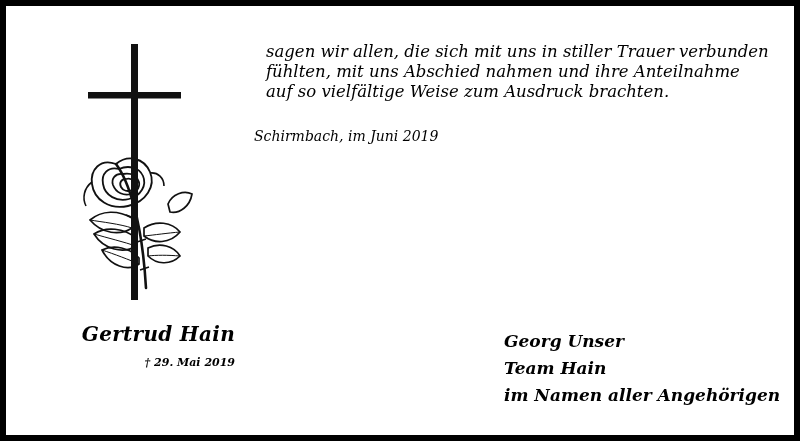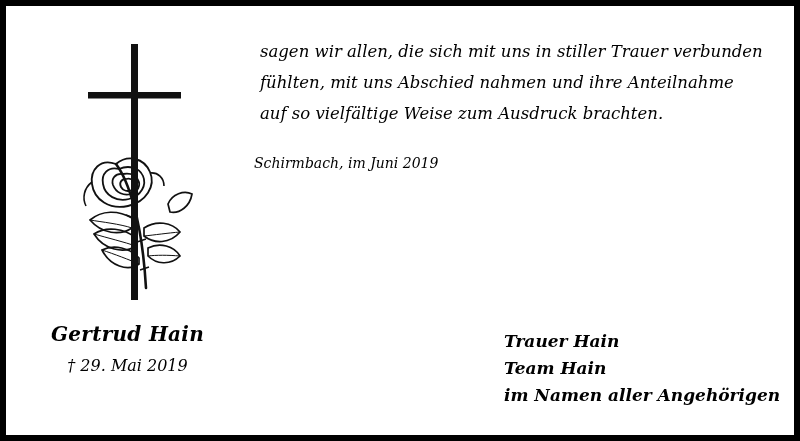--- a/index.html
+++ b/index.html
@@ -40,37 +40,37 @@
     left: 0;
     top: 26px;
     width: 215px;
     height: 260px;
   }
   .deceased-block {
     position: absolute;
     left: 0;
     top: 306px;
     width: 215px;
-    text-align: center;
+    text-align: right;
   }
   .deceased-name {
     font-family: "DejaVu Serif", serif;
     font-style: italic;
     font-weight: bold;
     font-size: 20px;
     color: #000;
     letter-spacing: 0.3px;
     white-space: nowrap;
   }
   .deceased-date {
     margin-top: 10px;
     font-family: "DejaVu Serif", serif;
     font-style: italic;
-    font-weight: normal;
-    font-size: 16px;
+    font-weight: bold;
+    font-size: 11px;
     color: #000;
     white-space: nowrap;
   }
 
   
   .right-col {
     position: absolute;
     left: 248px;
     top: 24px;
     width: 530px;
@@ -81,23 +81,23 @@
     font-weight: bold;
     font-size: 23px;
     color: #000;
     margin: 0 0 14px 0;
     letter-spacing: 0.4px;
   }
   .para {
     font-family: "DejaVu Serif", serif;
     font-style: italic;
     font-size: 16.5px;
-    line-height: 31px;
+    line-height: 20px;
     color: #000;
-    margin: 6px;
+    margin: 12px;
     white-space: pre-line;
   }
   .para + .para {
     margin-top: 22px;
   }
   .place-date {
     font-family: "DejaVu Serif", serif;
     font-style: italic;
     font-size: 14px;
     color: #000;
@@ -181,19 +181,19 @@
     </div>
 
     <div class="right-col">
       <p class="para">sagen wir allen, die sich mit uns in stiller Trauer verbunden
 fühlten, mit uns Abschied nahmen und ihre Anteilnahme
 auf so vielfältige Weise zum Ausdruck brachten.</p>
       <div class="place-date">Schirmbach, im Juni 2019</div>
     </div>
 
     <div class="signers">
-      <div class="signer">Trauer Hain</div>
+      <div class="signer">Georg Unser</div>
       <div class="signer">Team Hain</div>
       <div class="signer">im Namen aller Angehörigen</div>
     </div>
 
   </div>
 </div>
 
 </body></html>

